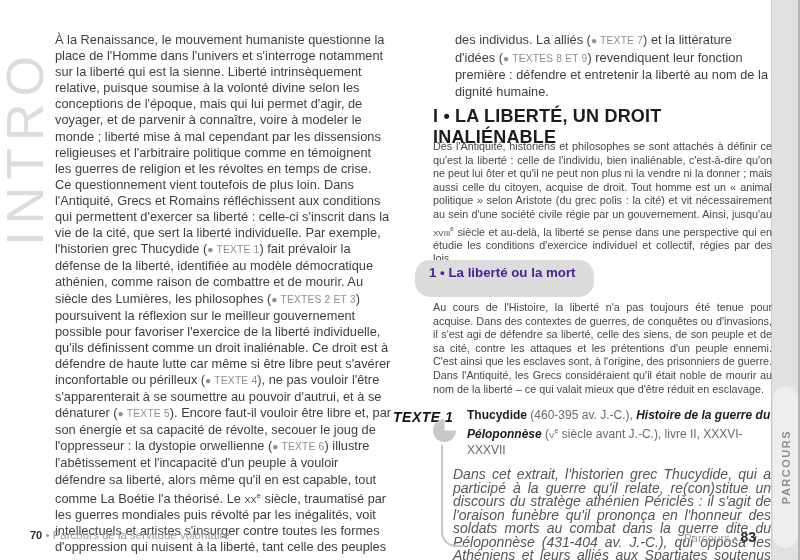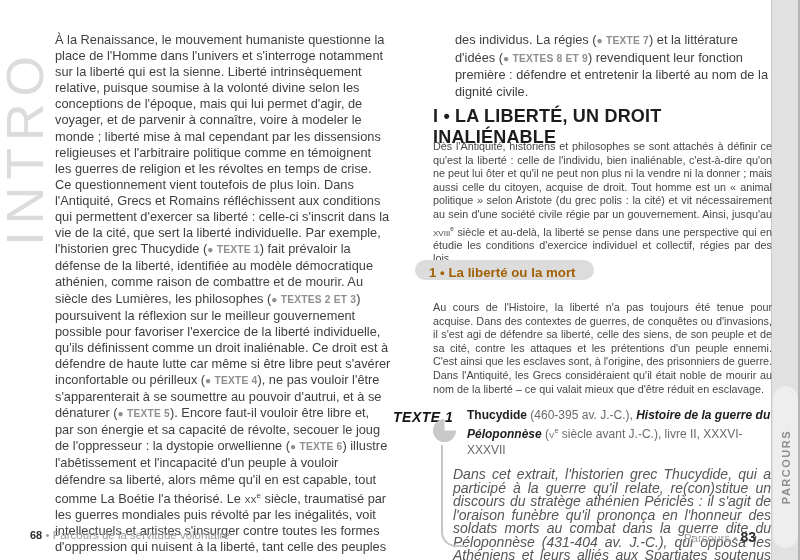--- a/index.html
+++ b/index.html
@@ -45,22 +45,22 @@
     font-size:18px;font-weight:bold;color:#1c1c1c;letter-spacing:0.2px;
   }
   .right-para{
     position:absolute;left:433px;width:339px;
     font-size:10.8px;line-height:13.6px;color:#474747;text-align:justify;
   }
   .right-para1{top:140px;}
   .right-para2{top:301px;}
   .sub-pill{
     position:absolute;left:415px;top:260px;
-    background:#dcdcdc;border-radius:15px;padding:5px 18px 0 14px;
-    font-size:13.3px;font-weight:bold;color:#a16207;
+    background:#dcdcdc;border-radius:15px;padding:5px 18px 17px 14px;
+    font-size:13.3px;font-weight:bold;color:#4c1d95;
   }
   
   .texte1{position:absolute;left:437px;top:407px;width:336px;}
   .texte1-tag{
     position:absolute;left:-44px;top:2px;
     font-size:14px;font-weight:bold;font-style:italic;
     text-transform:uppercase;letter-spacing:0.5px;color:#141414;white-space:nowrap;
   }
   .texte1-pacman{position:absolute;left:-4px;top:12px;width:23px;height:23px;}
   .texte1-heading{
@@ -80,21 +80,21 @@
   .footer-left{
     position:absolute;left:30px;top:529px;font-size:11.5px;color:#9b9b9b;
   }
   .footer-left .num{font-weight:bold;color:#2c2c2c;font-size:11px;}
   .footer-right{
     position:absolute;right:44px;top:529px;font-size:11.5px;color:#9b9b9b;
   }
   .footer-right .num{font-weight:bold;color:#2c2c2c;font-size:14px;}
   
   .seg-p{}
-  .seg-ref{color:#8f8f8f;font-size:0.8em;text-transform:uppercase;letter-spacing:0.02em;font-weight:bold;}
+  .seg-ref{color:#8f8f8f;font-size:0.8em;text-transform:uppercase;letter-spacing:0.02em;}
   .seg-i{}
   .seg-sc{font-variant:small-caps;}
   .seg-sup{font-size:0.62em;vertical-align:super;}
   .seg-b{font-weight:bold;color:#1d1d1d;}
   .seg-bi{font-weight:bold;font-style:italic;color:#1d1d1d;}
 </style>
 </head>
 <body>
 
 <div class="spread">
@@ -104,26 +104,26 @@
     <span>PARCOURS</span>
   </div>
 
   <div class="intro-vertical">
     <span>INTRO</span>
   </div>
 
   <div class="left-body"><span class="seg-p">À la Renaissance, le mouvement humaniste questionne la place de l'Homme dans l'univers et s'interroge notamment sur la liberté qui est la sienne. Liberté intrinsèquement relative, puisque soumise à la volonté divine selon les conceptions de l'époque, mais qui lui permet d'agir, de voyager, et de parvenir à connaître, voire à modeler le monde ; liberté mise à mal cependant par les dissensions religieuses et l'arbitraire politique comme en témoignent les guerres de religion et les révoltes en temps de crise. Ce questionnement vient toutefois de plus loin. Dans l'Antiquité, Grecs et Romains réfléchissent aux conditions qui permettent d'exercer sa liberté : celle-ci s'inscrit dans la vie de la cité, que sert la liberté individuelle. Par exemple, l'historien grec Thucydide (</span><span class="seg-ref">● Texte 1</span><span class="seg-p">) fait prévaloir la défense de la liberté, identifiée au modèle démocratique athénien, comme raison de combattre et de mourir. Au siècle des Lumières, les philosophes (</span><span class="seg-ref">● Textes 2 et 3</span><span class="seg-p">) poursuivent la réflexion sur le meilleur gouvernement possible pour favoriser l'exercice de la liberté individuelle, qu'ils définissent comme un droit inaliénable. Ce droit est à défendre de haute lutte car même si être libre peut s'avérer inconfortable ou périlleux (</span><span class="seg-ref">● Texte 4</span><span class="seg-p">), ne pas vouloir l'être s'apparenterait à se soumettre au pouvoir d'autrui, et à se dénaturer (</span><span class="seg-ref">● Texte 5</span><span class="seg-p">). Encore faut-il vouloir être libre et, par son énergie et sa capacité de révolte, secouer le joug de l'oppresseur : la dystopie orwellienne (</span><span class="seg-ref">● Texte 6</span><span class="seg-p">) illustre l'abêtissement et l'incapacité d'un peuple à vouloir défendre sa liberté, alors même qu'il en est capable, tout comme La Boétie l'a théorisé. Le </span><span class="seg-sc">xx</span><span class="seg-sup">e</span><span class="seg-p"> siècle, traumatisé par les guerres mondiales puis révolté par les inégalités, voit intellectuels et artistes s'insurger contre toutes les formes d'oppression qui nuisent à la liberté, tant celle des peuples que</span></div>
 
   <div class="footer-left">
-    <span class="num">68</span>
+    <span class="num">70</span>
     <span> <span>•</span> </span>
     <span>Parcours de la servitude volontaire</span>
   </div>
 
-  <div class="right-intro-end"><span class="seg-p">des individus. La régies (</span><span class="seg-ref">● Texte 7</span><span class="seg-p">) et la littérature d'idées (</span><span class="seg-ref">● Textes 8 et 9</span><span class="seg-p">) revendiquent leur fonction première : défendre et entretenir la liberté au nom de la dignité civile.</span></div>
+  <div class="right-intro-end"><span class="seg-p">des individus. La alliés (</span><span class="seg-ref">● Texte 7</span><span class="seg-p">) et la littérature d'idées (</span><span class="seg-ref">● Textes 8 et 9</span><span class="seg-p">) revendiquent leur fonction première : défendre et entretenir la liberté au nom de la dignité humaine.</span></div>
 
   <div class="section-title">I • LA LIBERTÉ, UN DROIT INALIÉNABLE</div>
 
   <div class="right-para right-para1"><span class="seg-p">Dès l'Antiquité, historiens et philosophes se sont attachés à définir ce qu'est la liberté : celle de l'individu, bien inaliénable, c'est-à-dire qu'on ne peut lui ôter et qu'il ne peut non plus ni la vendre ni la donner ; mais aussi celle du citoyen, acquise de droit. Tout homme est un « animal politique » selon Aristote (du grec </span><span class="seg-i">polis</span><span class="seg-p"> : la cité) et vit nécessairement au sein d'une société civile régie par un gouvernement. Ainsi, jusqu'au </span><span class="seg-sc">xviii</span><span class="seg-sup">e</span><span class="seg-p"> siècle et au-delà, la liberté se pense dans une perspective qui en étudie les conditions d'exercice individuel et collectif, régies par des lois.</span></div>
 
   <div class="sub-pill">1 • La liberté ou la mort</div>
 
   <div class="right-para right-para2">Au cours de l'Histoire, la liberté n'a pas toujours été tenue pour acquise. Dans des contextes de guerres, de conquêtes ou d'invasions, il s'est agi de défendre sa liberté, celle des siens, de son peuple et de sa cité, contre les attaques et les prétentions d'un peuple ennemi. C'est ainsi que les esclaves sont, à l'origine, des prisonniers de guerre. Dans l'Antiquité, les Grecs considéraient qu'il était noble de mourir au nom de la liberté – ce qui valait mieux que d'être réduit en esclavage.</div>
 
   <div class="texte1">

